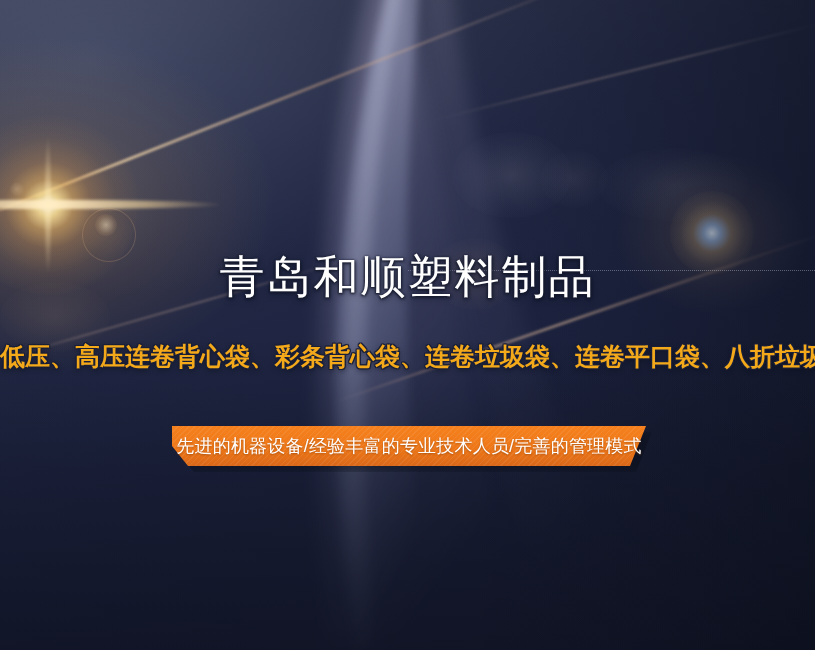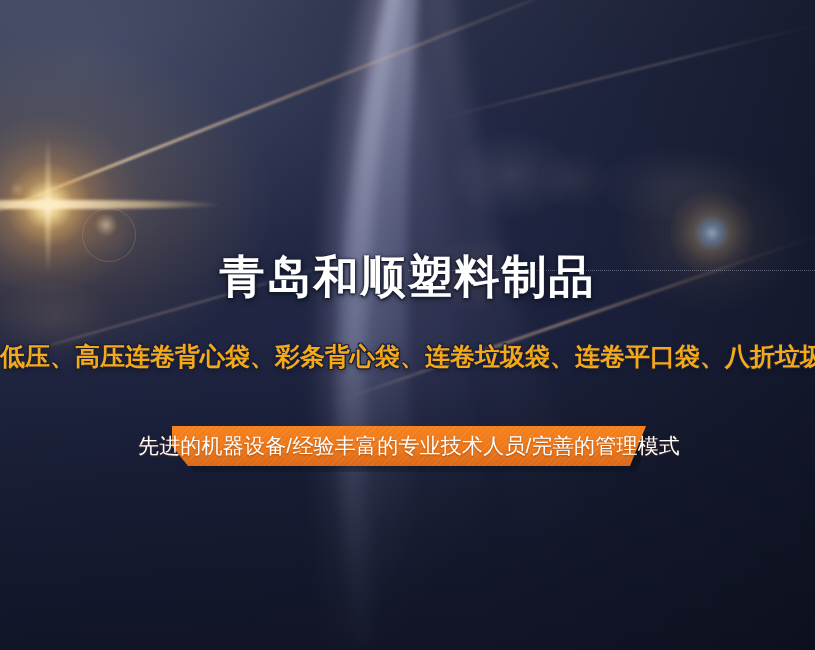--- a/index.html
+++ b/index.html
@@ -268,21 +268,21 @@
     height: 1px;
     border-top: 1px dotted rgba(188,196,220,0.42);
   }
   .main-title {
     position: absolute;
     left: 0; right: 0;
     top: 0;
     text-align: center;
     font-size: 45px;
     line-height: 56px;
-    font-weight: 700;
+    font-weight: 400;
     color: #ffffff;
     letter-spacing: 2px;
     text-shadow:
       0 0 2px rgba(40,46,70,0.95),
       1px 1px 3px rgba(16,20,36,0.9),
       -1px 1px 2px rgba(16,20,36,0.7),
       0 2px 6px rgba(10,14,28,0.55);
     white-space: nowrap;
   }
 
@@ -343,21 +343,21 @@
       linear-gradient(to bottom, #f5801d 0%, #f07a1a 46%, #e87217 70%, #d9681a 100%);
   }
   .ribbon-text {
     position: absolute;
     left: 0; top: 0;
     width: 474px;
     height: 40px;
     display: flex;
     align-items: center;
     justify-content: center;
-    font-size: 21px;
+    font-size: 18px;
     font-weight: 400;
     color: #ffffff;
     letter-spacing: 0.2px;
     white-space: nowrap;
     text-shadow: 0 1px 2px rgba(120,52,8,0.55);
   }
 </style>
 </head>
 <body>
 

